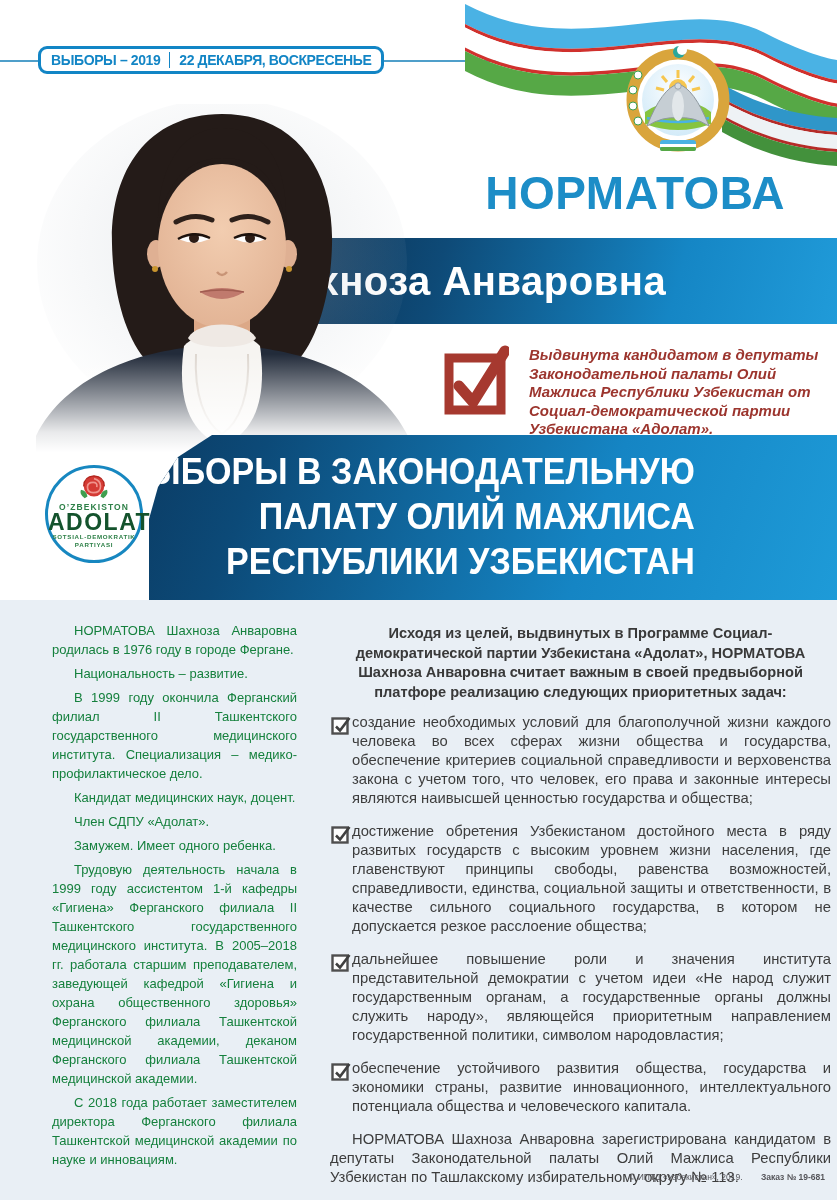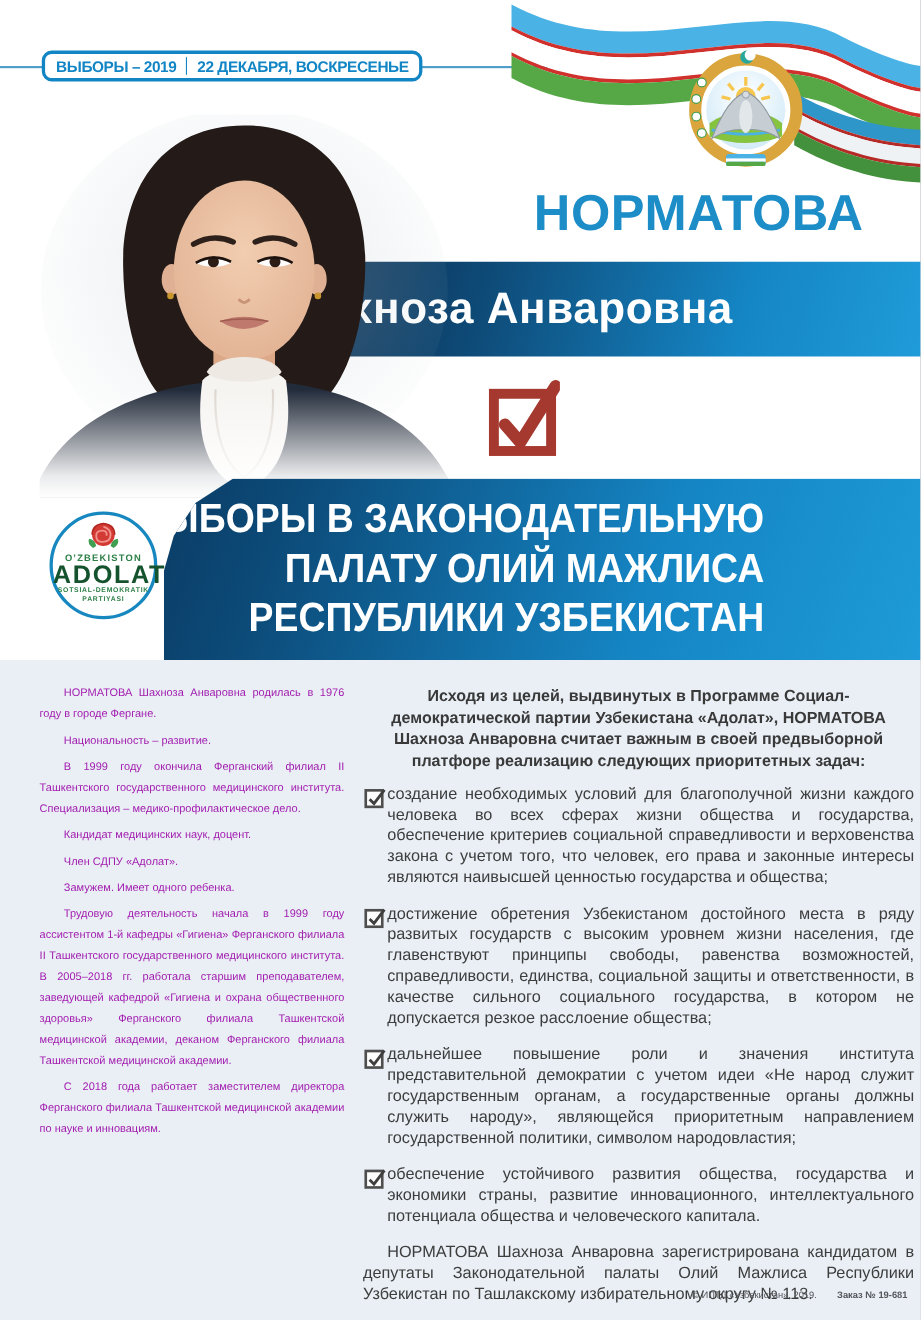--- a/index.html
+++ b/index.html
@@ -48,21 +48,21 @@
   
   .party-logo{position:absolute;left:45px;top:465px;width:98px;height:98px;border-radius:50%;
               background:#fff;border:3px solid #1787c0;z-index:6;text-align:center;box-sizing:border-box;}
   .rose{display:block;margin:6px auto 0;}
   .logo-country{font-size:8.5px;font-weight:bold;color:#2e8048;letter-spacing:1.1px;line-height:10px;}
   .logo-name{font-size:23px;font-weight:bold;color:#14532d;letter-spacing:1.5px;line-height:21px;}
   .logo-sub{font-size:6.2px;font-weight:bold;color:#2e8048;letter-spacing:0.7px;line-height:7.5px;}
 
   
   .bio{position:absolute;left:35px;top:621px;width:279px;z-index:5;}
-  .bio p{margin:0 1px 5px;font-size:10px;line-height:19px;color:#a21caf;
+  .bio p{margin:0 17px 5px;font-size:13px;line-height:19px;color:#15803d;
          text-indent:22px;text-align:justify;hyphens:auto;}
 
   
   .platform{position:absolute;left:330px;top:624px;width:501px;z-index:5;}
   .platform .intro{margin:0 0 11px;font-size:14.6px;line-height:19.5px;font-weight:bold;
                    color:#393939;text-align:center;}
   .item{display:flex;margin-bottom:14px;}
   .cbx{flex:0 0 22px;margin-top:1px;}
   .item p{margin:0;font-size:14.8px;line-height:19px;color:#3d3d3d;text-align:justify;hyphens:auto;}
   .reg{margin:14px 0 0;font-size:14.8px;line-height:19px;color:#3d3d3d;
@@ -184,20 +184,21 @@
     <rect x="0" y="250" width="392" height="98" fill="url(#fade)"></rect>
   </svg>
 
   <div class="surname">НОРМАТОВА</div>
 
   <div class="nominate">
     <svg class="bigcheck" viewBox="0 0 66 76" width="66" height="76">
       <rect x="6" y="16" width="52" height="52" fill="#ffffff" stroke="#a6392f" stroke-width="9"></rect>
       <path d="M16 44 L30 60 L62 9" fill="none" stroke="#a6392f" stroke-width="11" stroke-linecap="round" stroke-linejoin="round"></path>
     </svg>
+    <p class="nom-text">Выдвинута кандидатом в депутаты Законодательной палаты Олий Мажлиса Республики Узбекистан от Социал-демократической  партии Узбекистана «Адолат».</p>
   </div>
 
   <div class="banner">
     <div class="banner-text">
       <div>ВЫБОРЫ В ЗАКОНОДАТЕЛЬНУЮ</div>
       <div>ПАЛАТУ ОЛИЙ МАЖЛИСА</div>
       <div>РЕСПУБЛИКИ УЗБЕКИСТАН</div>
     </div>
   </div>
 

